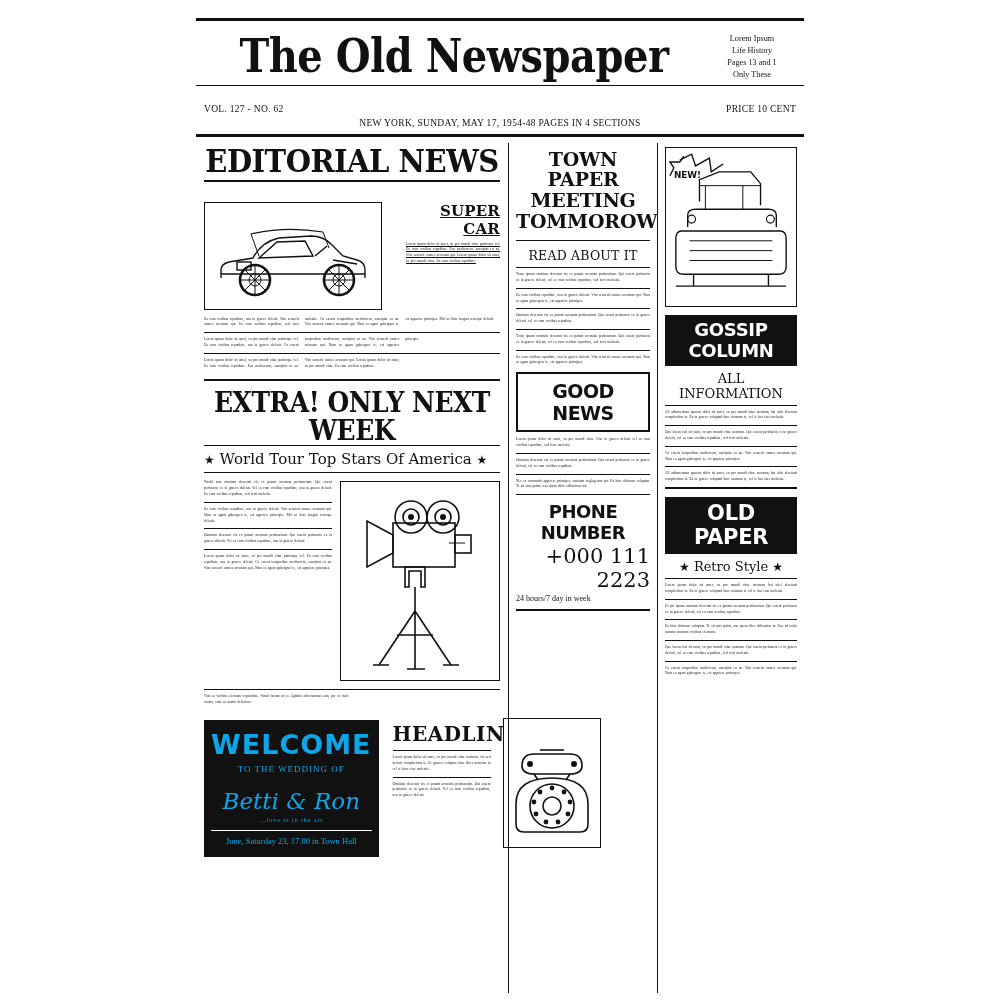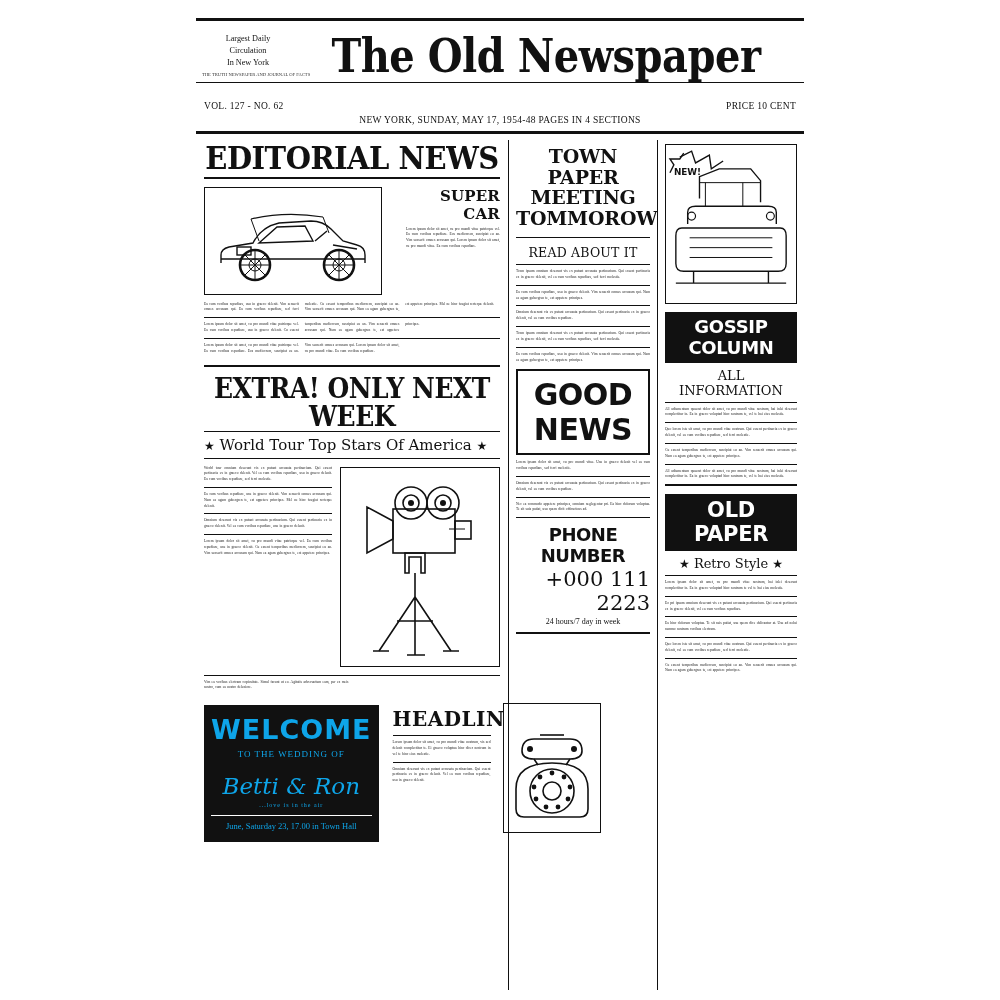--- a/index.html
+++ b/index.html
@@ -145,39 +145,39 @@
     margin: 7px 0 3px 0;
     letter-spacing: 0.2px;
   }
   .goodnews {
     border: 2px solid #111;
     text-align: center;
     padding: 6px 4px;
     margin: 6px 0 5px 0;
     font-family: "DejaVu Sans", sans-serif;
     font-weight: bold;
-    font-size: 30px;
+    font-size: 19px;
     letter-spacing: -0.5px;
   }
   .phone-h {
     font-family: "DejaVu Sans", sans-serif;
     font-weight: bold;
     font-size: 18px;
     text-align: center;
     letter-spacing: -0.5px;
     margin-top: 6px;
   }
   .phone-n {
     font-family: "DejaVu Serif", serif;
     font-size: 21px;
     text-align: right;
     margin-top: 1px;
   }
   .phone-s {
-    font-size: 8px; text-align: center; margin-top: 2px;
+    font-size: 8px; text-align: left; margin-top: 2px;
   }
 
   
   .blackbar {
     background: #111; color: #fff;
     text-align: center;
     font-family: "DejaVu Sans", sans-serif;
     font-weight: bold;
     font-size: 18px;
     padding: 4px 2px 5px 2px;
@@ -227,44 +227,44 @@
   .br-b { width: 110px; padding: 0 6px; }
   .br-c { flex: 1; padding-left: 6px; }
 </style>
 </head>
 <body>
 
 <div class="page">
   <div class="sheet">
 
     <div class="masthead">
-      <div class="mh-left">
-        <div>Largest Daily</div>
-        <div>Circulation</div>
-        <div>In New York</div>
-        <div class="tiny">THE TRUTH NEWSPAPER AND JOURNAL OF FACTS</div>
-      </div>
       <div class="mh-center">
         <div class="paper-title">The Old Newspaper</div>
+      </div>
+      <div class="mh-right">
+        <div>Lorem Ipsum</div>
+        <div>Life History</div>
+        <div>Pages 13 and 1</div>
+        <div>Only These</div>
       </div>
     </div>
 
     <div class="dateline">
       <div class="dl-left">VOL. 127 - NO. 62</div>
       <div class="dl-center">NEW YORK, SUNDAY, MAY 17, 1954-48 PAGES IN 4 SECTIONS</div>
       <div class="dl-right">PRICE 10 CENT</div>
     </div>
 
     <div class="body">
 
       <div class="col-left">
         <h1 class="head">EDITORIAL NEWS</h1>
         <div class="rule thick"></div>
 
-        <div style="display:flex; gap:24px; margin-top:4px;">
+        <div style="display:flex; gap:24px; margin-top:16px;text-decoration:underline;">
           <div style="width:178px;">
             <div class="figure" style="height:108px;">
               <svg width="172" height="104" viewBox="0 0 172 104">
                 <g fill="none" stroke="#111" stroke-width="1.4">
                   <path d="M14 74 L14 66 Q14 60 22 58 L46 54 Q54 38 72 34 L104 32 Q116 32 124 40 L136 52 L150 56 Q158 58 158 66 L158 74"></path>
                   <path d="M52 54 L70 38 L98 37 L106 52 Z" fill="#fff"></path>
                   <path d="M108 52 L120 42"></path>
                   <path d="M14 70 L158 70"></path>
                   <rect x="30" y="58" width="14" height="8"></rect>
                   <path d="M126 56 L150 60"></path>

